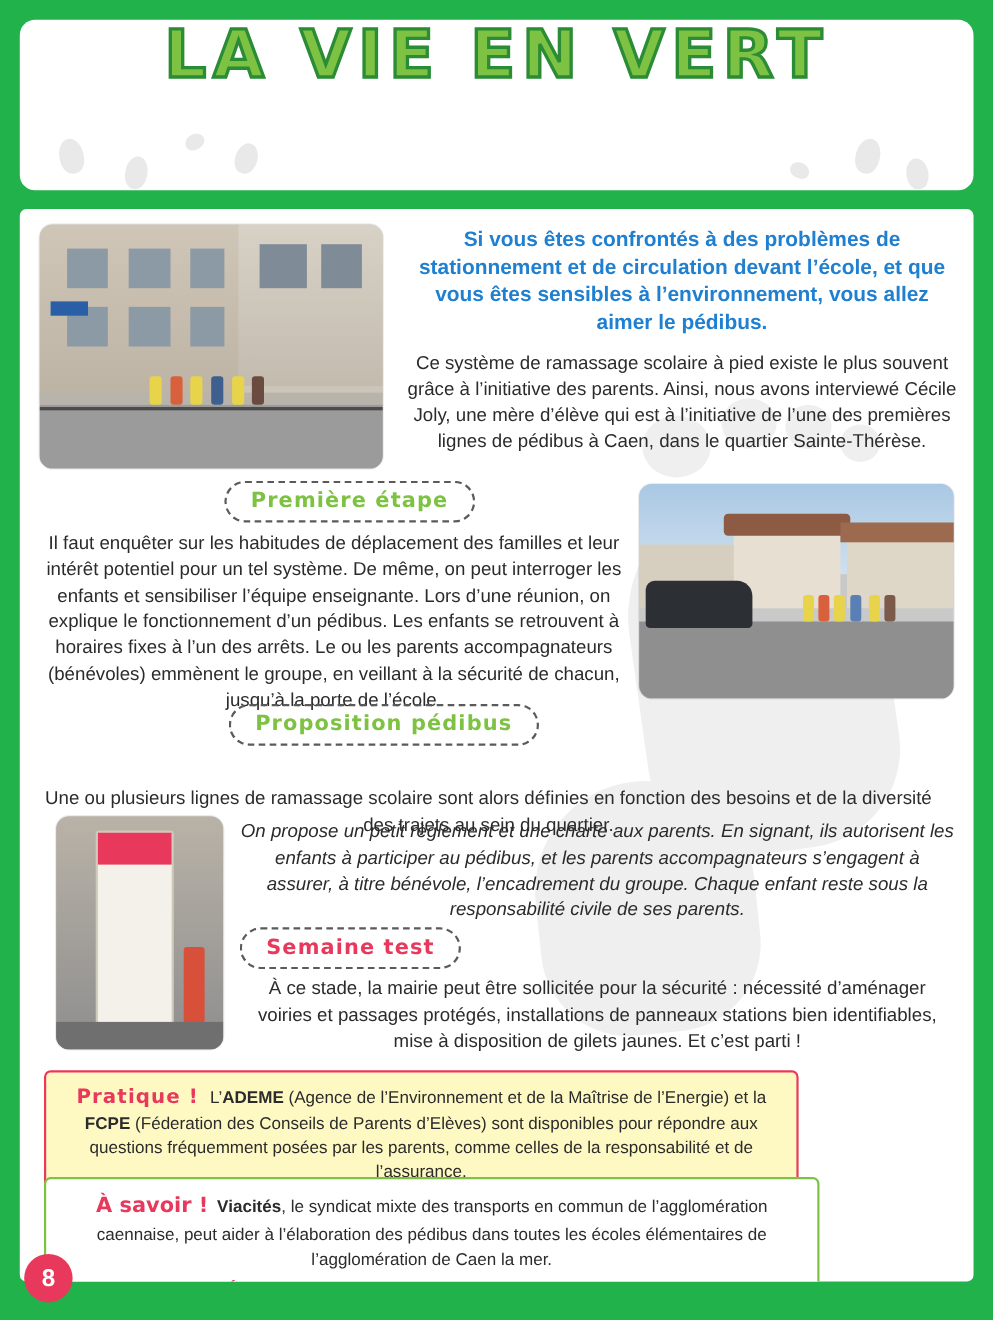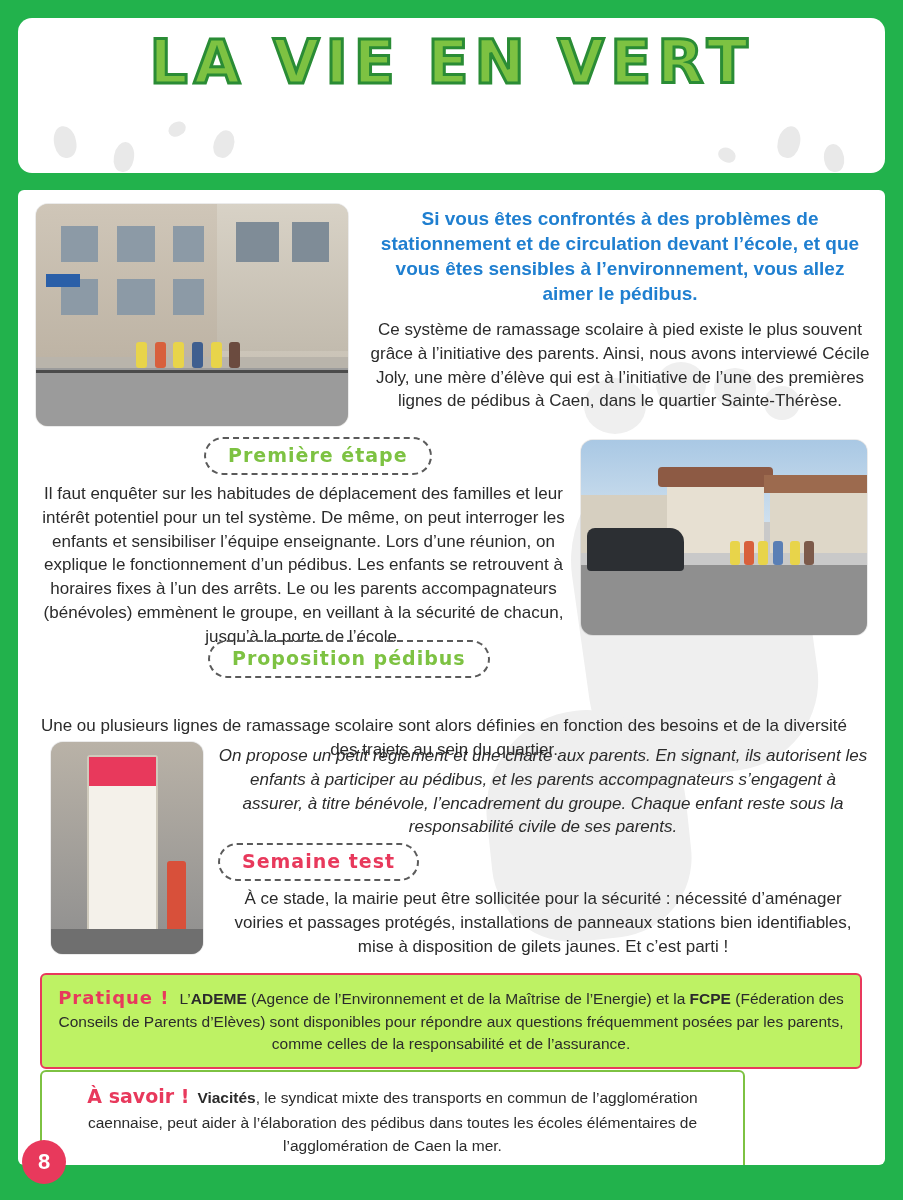--- a/index.html
+++ b/index.html
@@ -30,21 +30,21 @@
     left: 18px;
     top: 18px;
     width: 867px;
     height: 155px;
     background: #ffffff;
     border-radius: 14px;
   }
   .title-main {
     position: absolute;
     left: 0;
-    top: 14px;
+    top: 2px;
     width: 867px;
     text-align: center;
     font-family: "DejaVu Sans", sans-serif;
     font-weight: bold;
     font-size: 60px;
     letter-spacing: 6px;
     color: #7dc242;
     -webkit-text-stroke: 3px #2a8c35;
     text-transform: uppercase;
     line-height: 1;
@@ -181,24 +181,24 @@
   }
   #badge1 { left: 186px; top: 247px; color: #7dc242; }
   #badge2 { left: 190px; top: 450px; color: #7dc242; }
   #badge3 { left: 200px; top: 653px; color: #e8395c; }
 
   
   #pratique {
     position: absolute;
     left: 22px;
     top: 783px;
-    width: 822px;
+    width: 686px;
     border: 2px solid #e8395c;
     border-radius: 6px;
-    background: #bef264;
+    background: #fef9c3;
     padding: 10px 14px 12px 14px;
     box-sizing: border-box;
     font-size: 15.5px;
     line-height: 1.42;
     color: #2b2b2b;
   }
   #pratique .tag {
     font-family: "DejaVu Sans", sans-serif;
     font-weight: bold;
     color: #e8395c;

